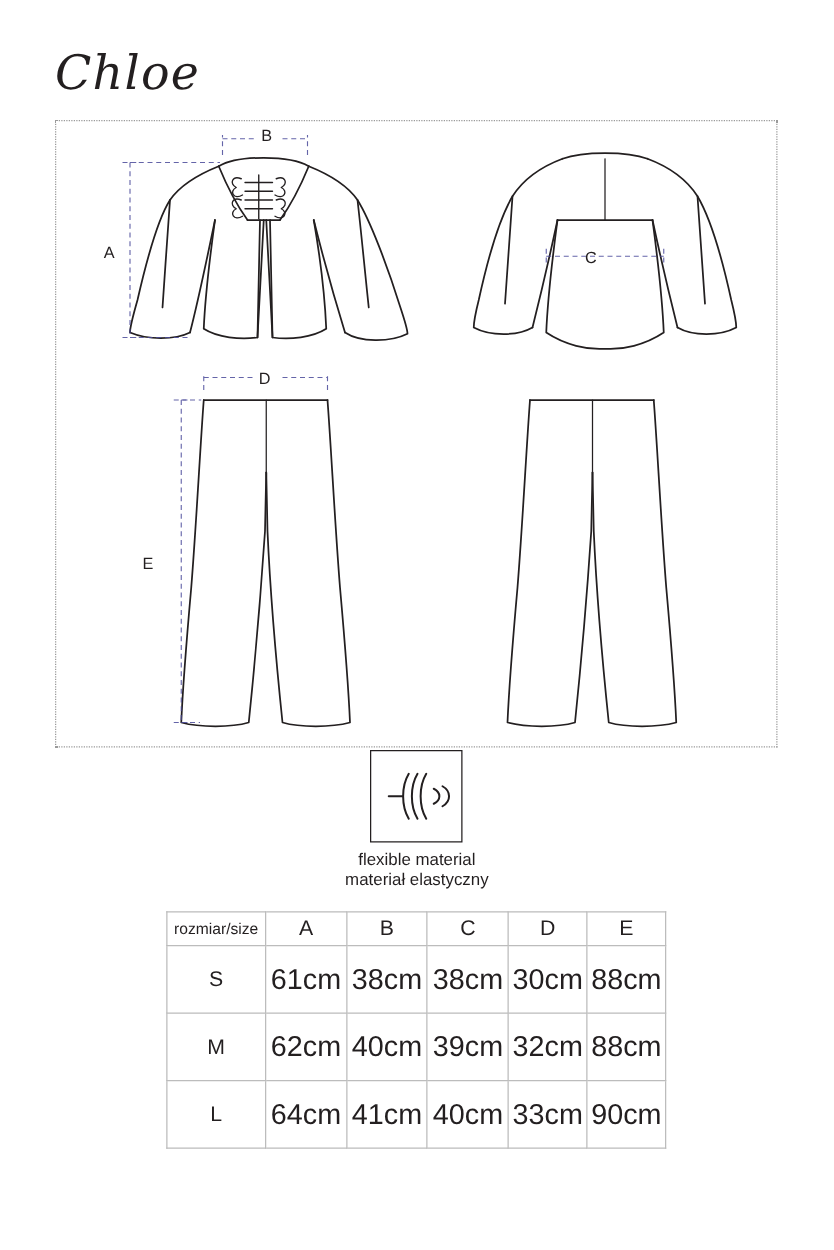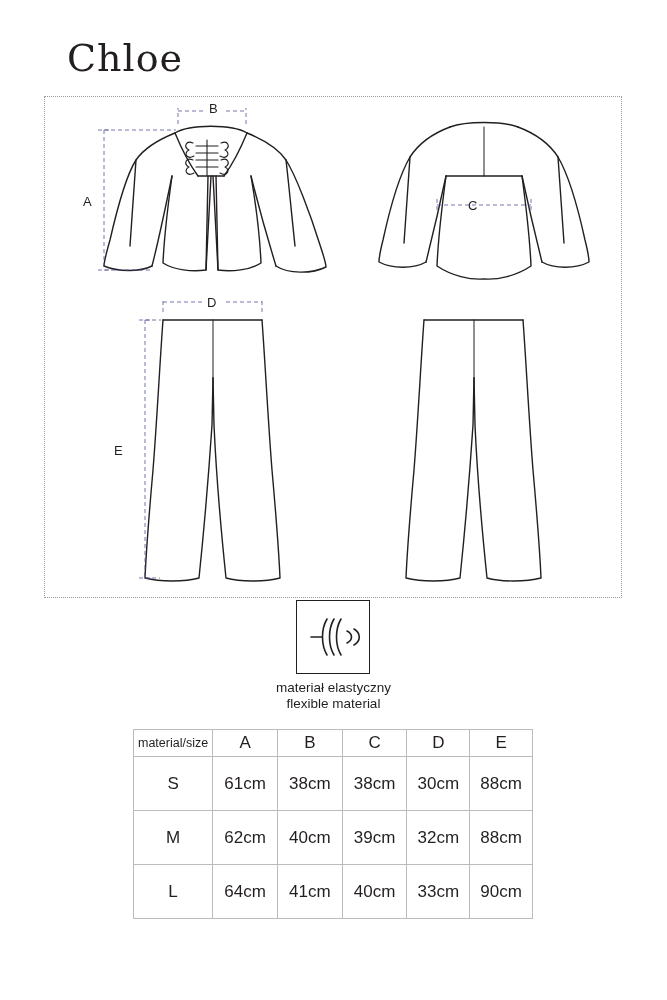--- a/index.html
+++ b/index.html
@@ -15,24 +15,24 @@
     width: 667px; height: 1000px;
     overflow: hidden;
     background: #fff;
   }
 
   
   .title {
     position: absolute;
     left: 44px; top: 36px;
     font-family: "DejaVu Serif", serif;
+    font-style: italic;
     font-size: 38px;
     letter-spacing: 1px;
     color: #231f20;
-    margin-left: 23px;
   }
   .brand {
     position: absolute;
     right: 44px; top: 34px;
     width: 110px; height: 46px;
     text-align: right;
   }
   .brand .wing {
     position: absolute;
     right: 68px; top: 2px;
@@ -115,21 +115,21 @@
   .size-table thead th {
     height: 27px;
     font-size: 12.5px;
     padding: 0 4px;
   }
   .size-table thead th.col {
     font-size: 17px;
   }
   .size-table tbody td {
     height: 54px;
-    font-size: 17px;
+    font-size: 23px;
   }
   .size-table tbody td.sz { font-size: 17px; }
   .size-table col.c0 { width: 79px; }
   .size-table col.c1 { width: 65px; }
   .size-table col.c2 { width: 65px; }
   .size-table col.c3 { width: 65px; }
   .size-table col.c4 { width: 63px; }
   .size-table col.c5 { width: 63px; }
 </style>
 </head>
@@ -284,36 +284,36 @@
         <path d="M37 18 C31 28, 31 44, 37 54"></path>
         <path d="M44 18 C38 28, 38 44, 44 54"></path>
         <path d="M14 36 L25 36"></path>
         <path d="M50 30 C56 33, 56 39, 50 42"></path>
         <path d="M57 28 C64 32, 64 40, 57 44"></path>
       </g>
     </svg>
   </div>
 
   <div class="mat-text">
+    <div>flexible material</div>
     <div>materiał elastyczny</div>
-    <div>flexible material</div>
   </div>
 
   <table class="size-table">
     <colgroup>
       <col class="c0">
         <col class="c1">
         <col class="c2">
         <col class="c3">
         <col class="c4">
         <col class="c5">
     </colgroup>
     <thead>
       <tr>
-        <th>material/size</th>
+        <th>rozmiar/size</th>
         <th class="col">A</th>
         <th class="col">B</th>
         <th class="col">C</th>
         <th class="col">D</th>
         <th class="col">E</th>
       </tr>
     </thead>
     <tbody>
       <tr>
         <td class="sz">S</td>

